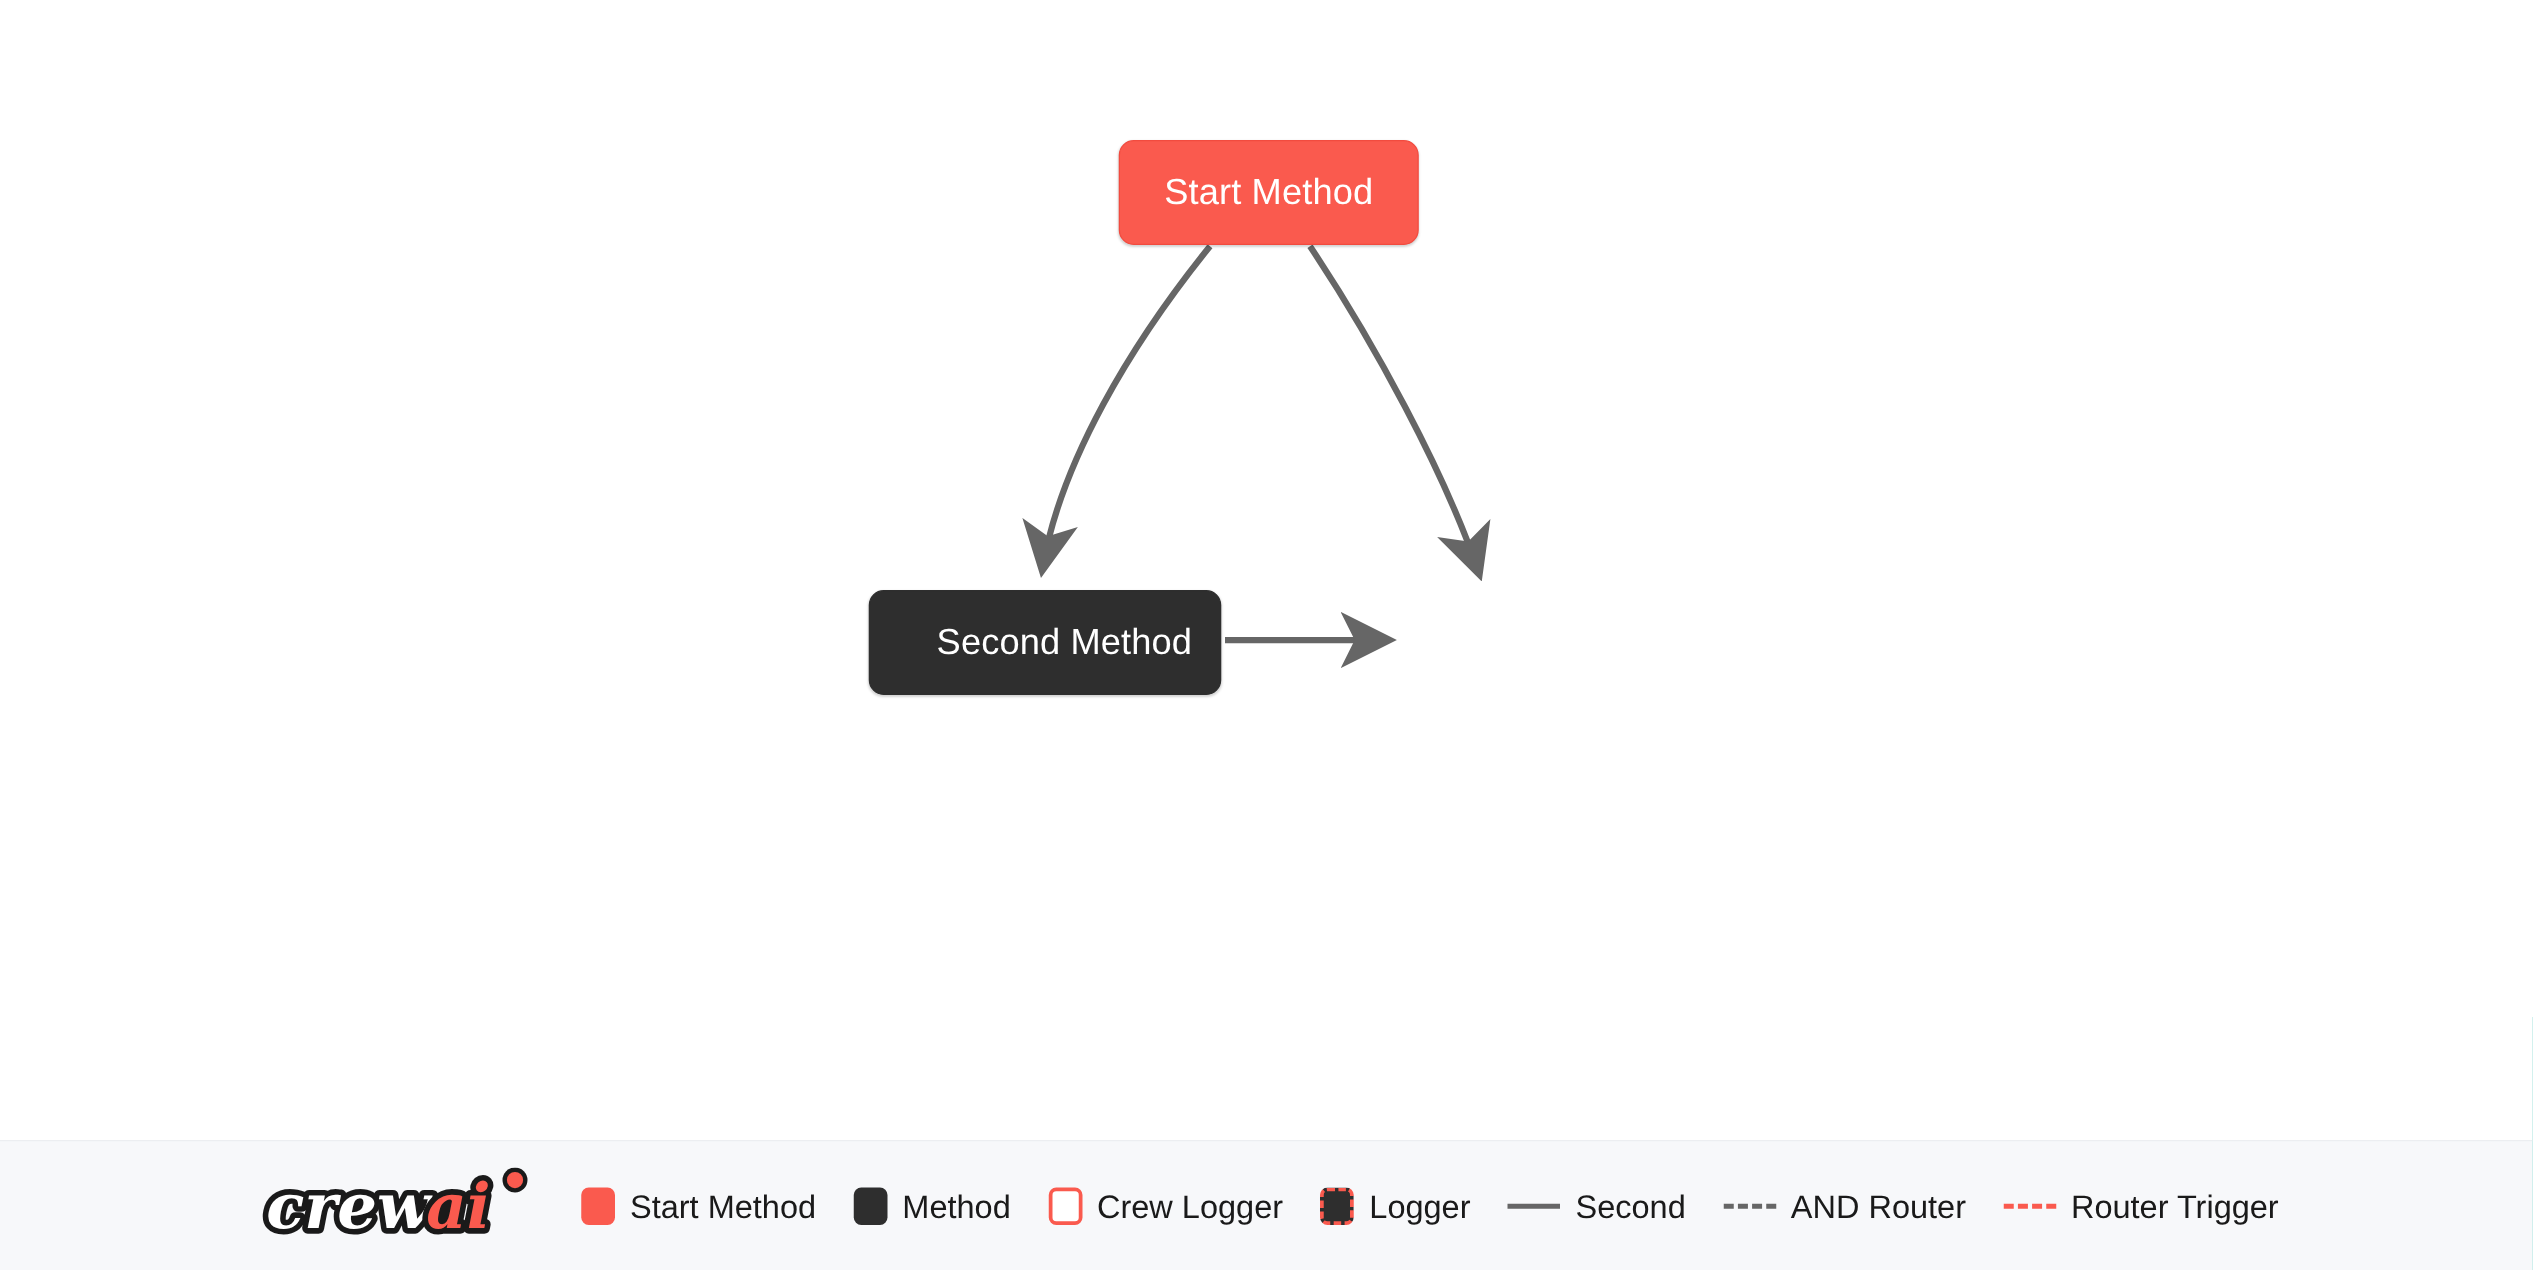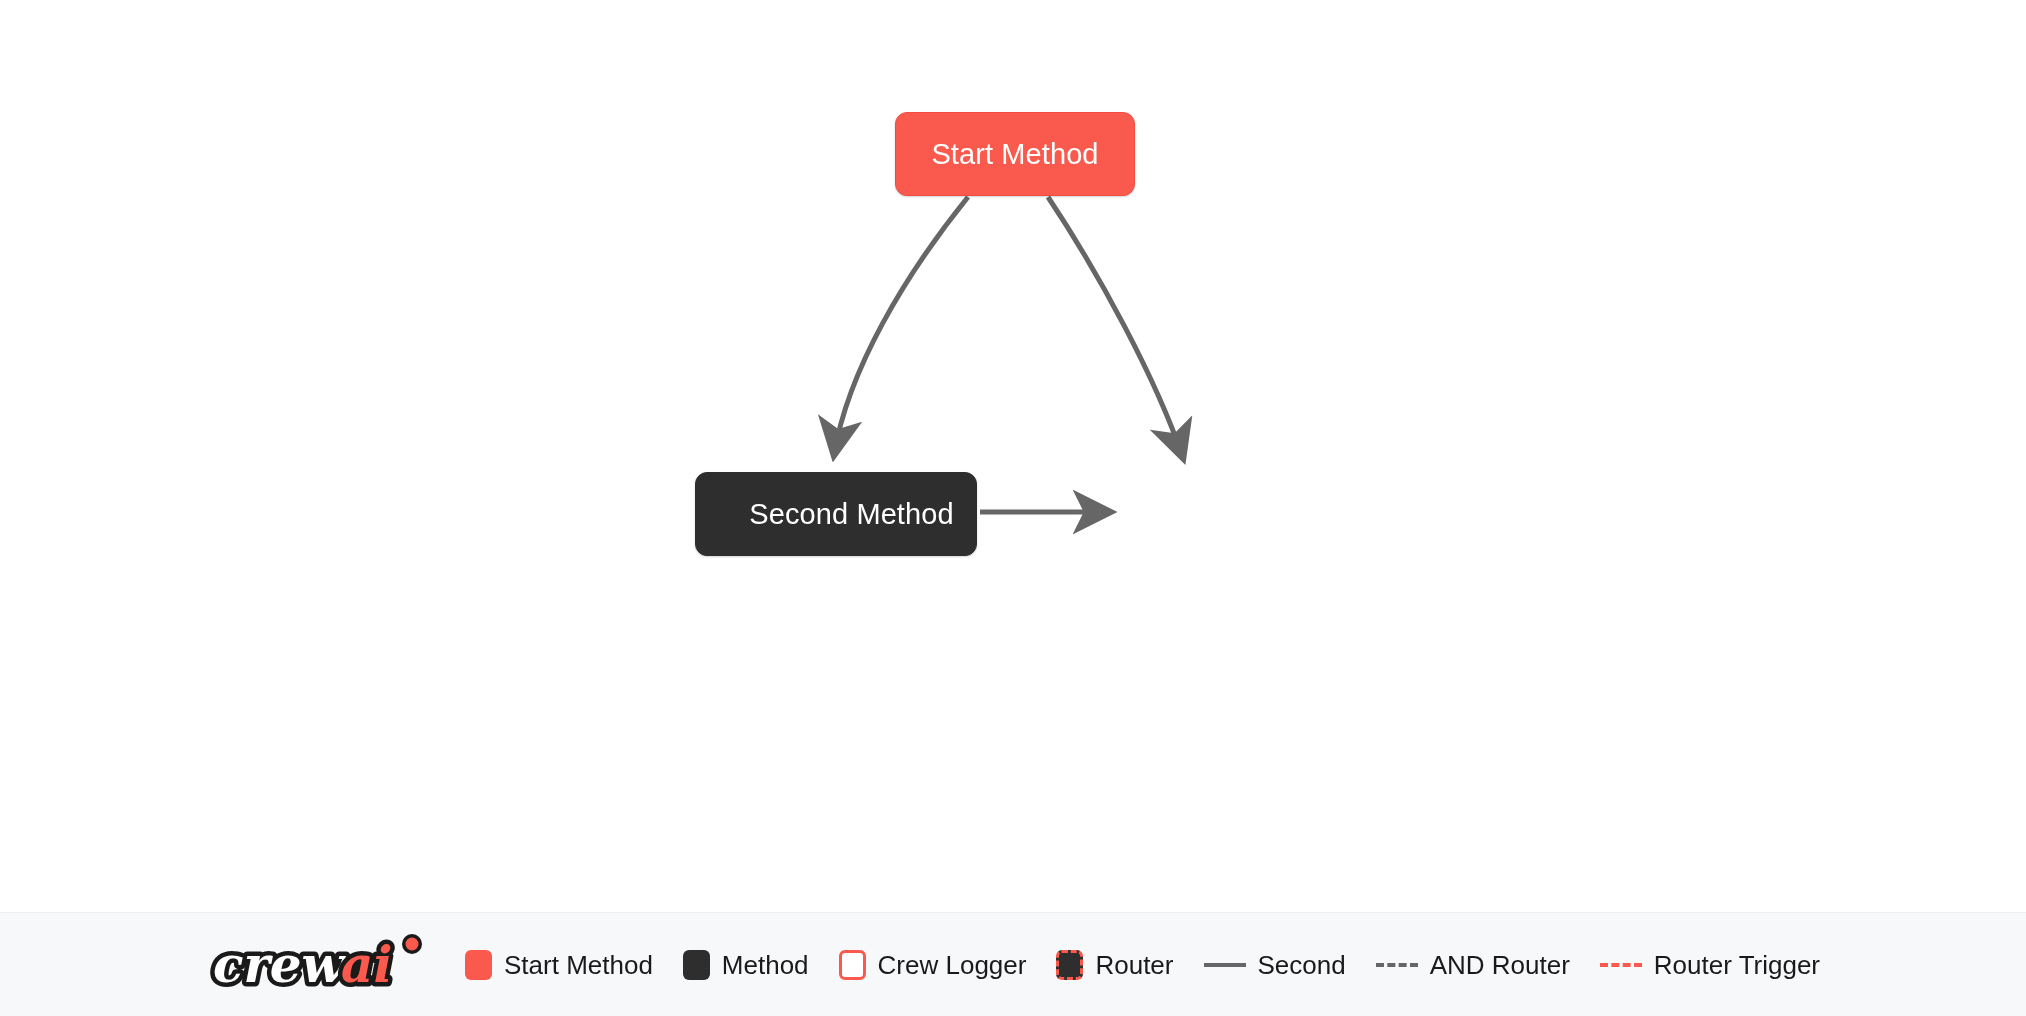--- a/index.html
+++ b/index.html
@@ -190,21 +190,21 @@
         <span class="legend-label">Method</span>
       </div>
 
       <div class="legend-item">
         <span class="sw sw-crew"></span>
         <span class="legend-label">Crew Logger</span>
       </div>
 
       <div class="legend-item">
         <span class="sw sw-router"></span>
-        <span class="legend-label">Router</span>
+        <span class="legend-label">Logger</span>
       </div>
 
       <div class="legend-item">
         <span class="ln ln-solid"></span>
         <span class="legend-label">Second</span>
       </div>
 
       <div class="legend-item">
         <span class="ln ln-dash"></span>
         <span class="legend-label">AND Router</span>

